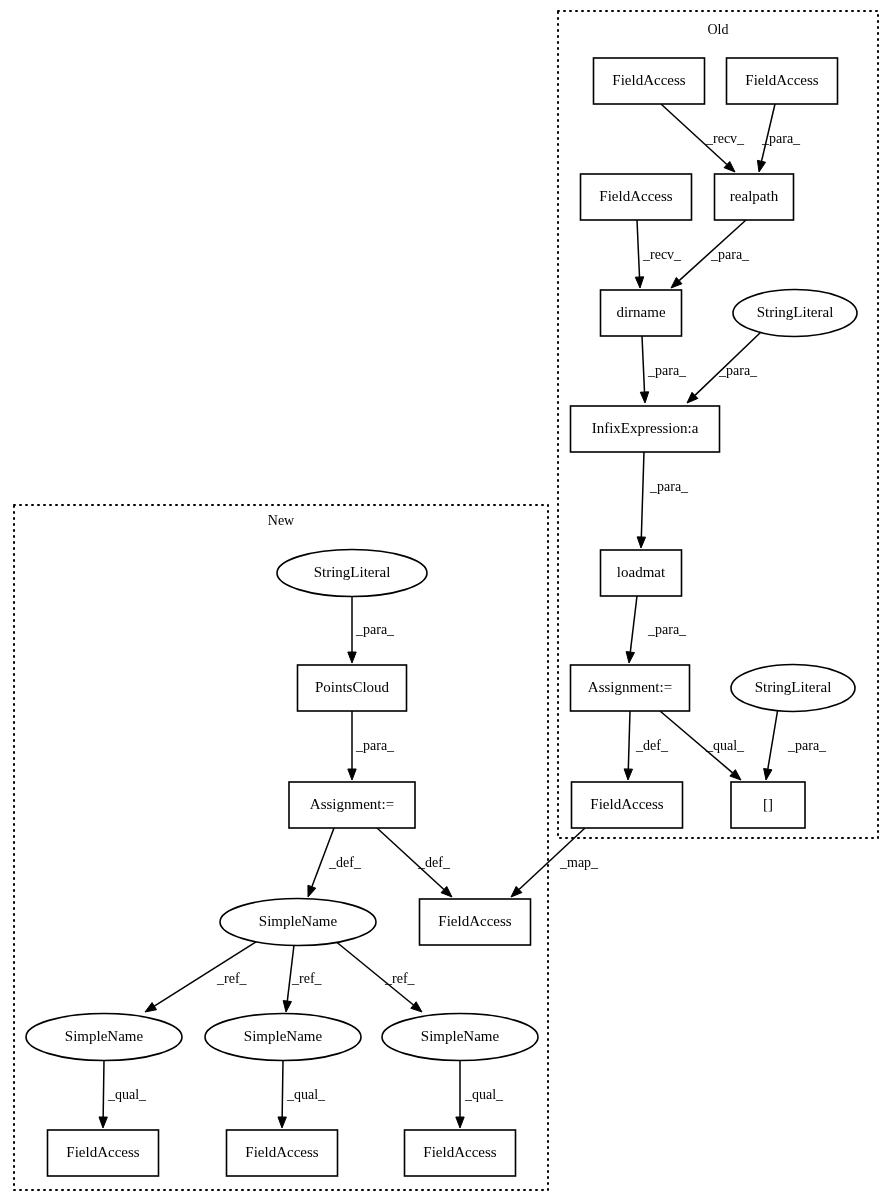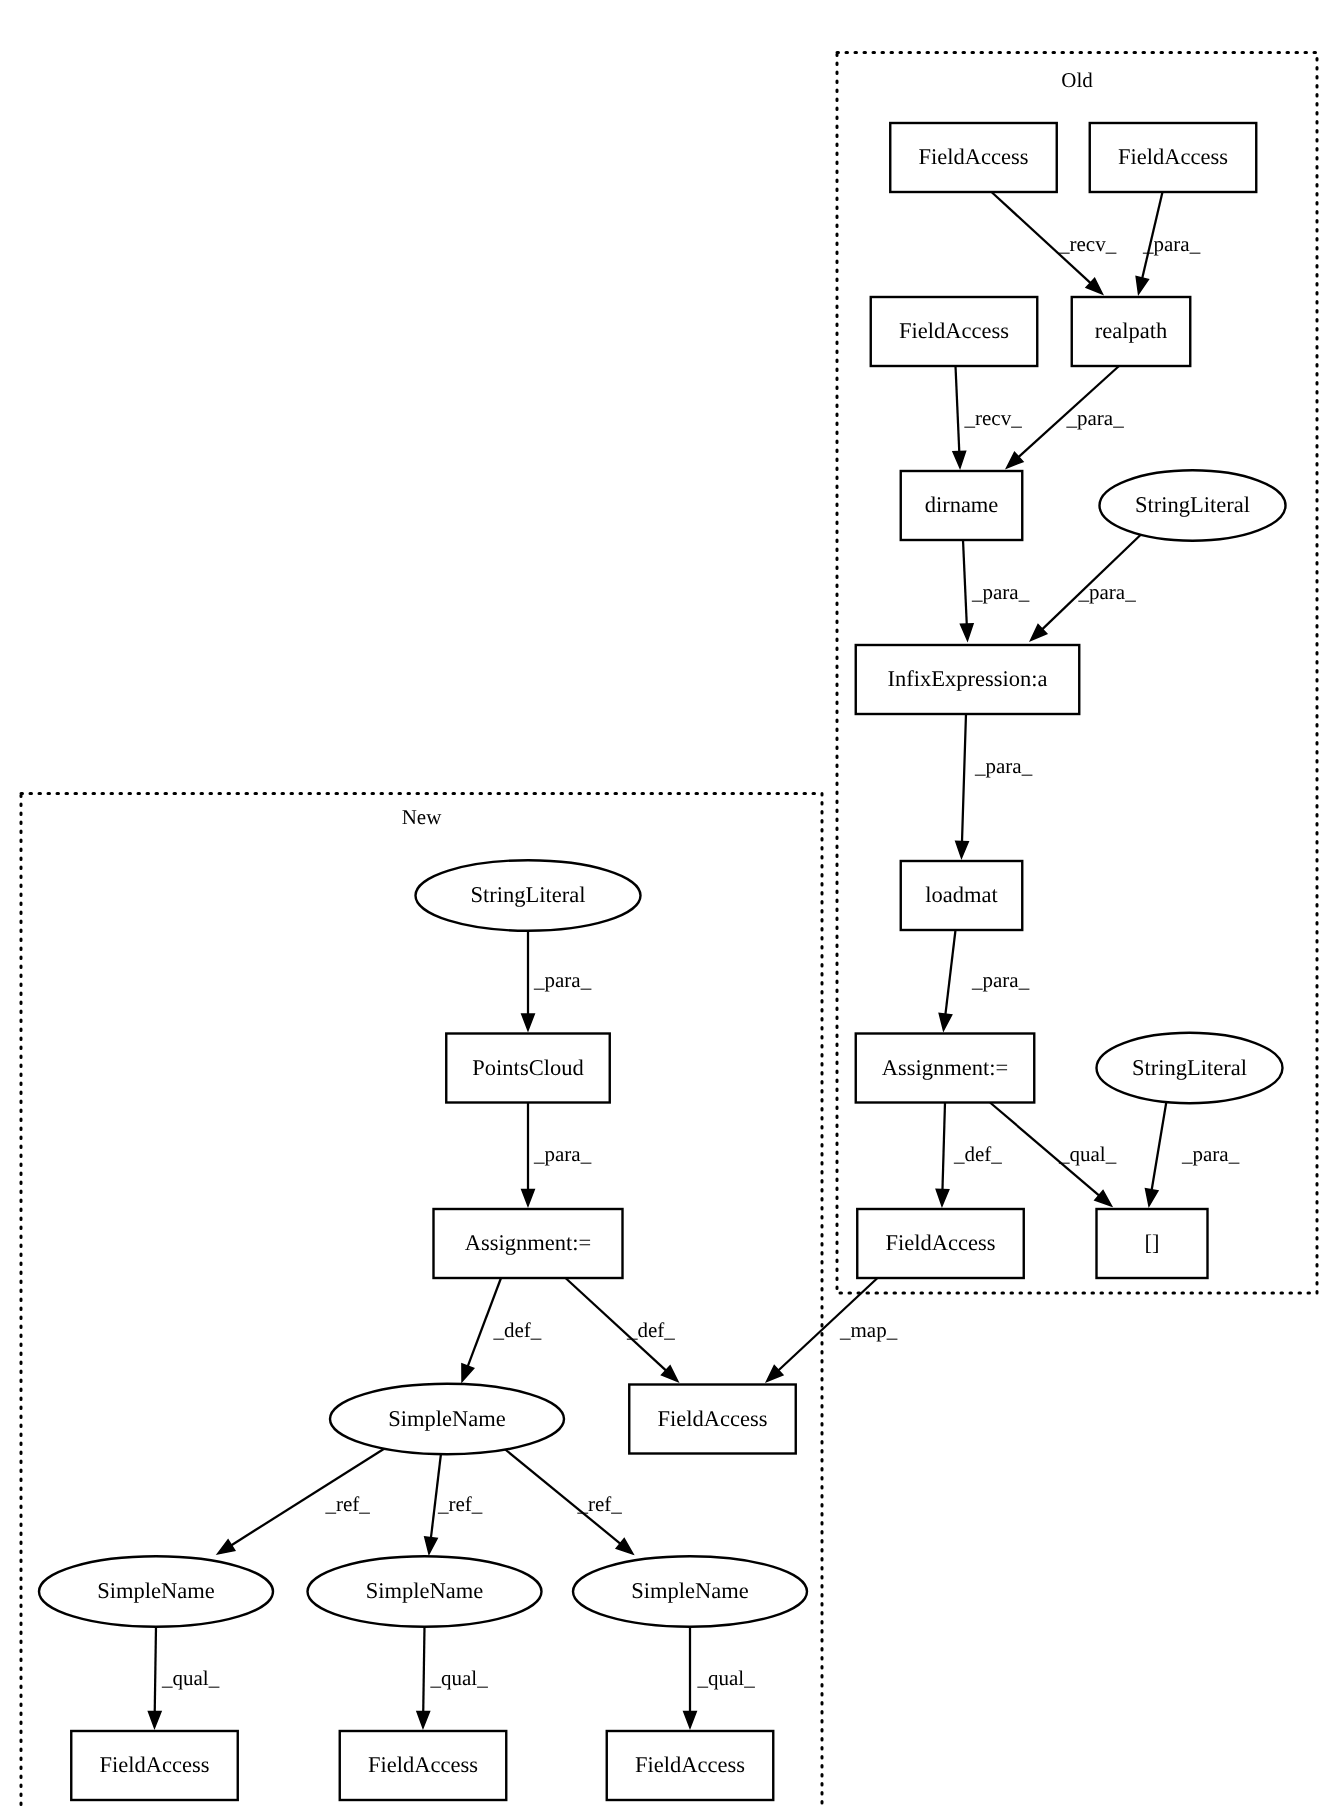--- a/index.html
+++ b/index.html
@@ -10,21 +10,20 @@
   body {
     width: 896px;
     height: 1204px;
     font-family: "Liberation Serif", "DejaVu Serif", serif;
     overflow: hidden;
   }
   #graph-root {
     position: relative;
     width: 896px;
     height: 1176px;
-    margin-top: 24px;
   }
   svg#graph-svg {
     display: block;
     width: 896px;
     height: 1204px;
   }
   .cluster-box {
     fill: none;
     stroke: #000000;
     stroke-width: 2;

